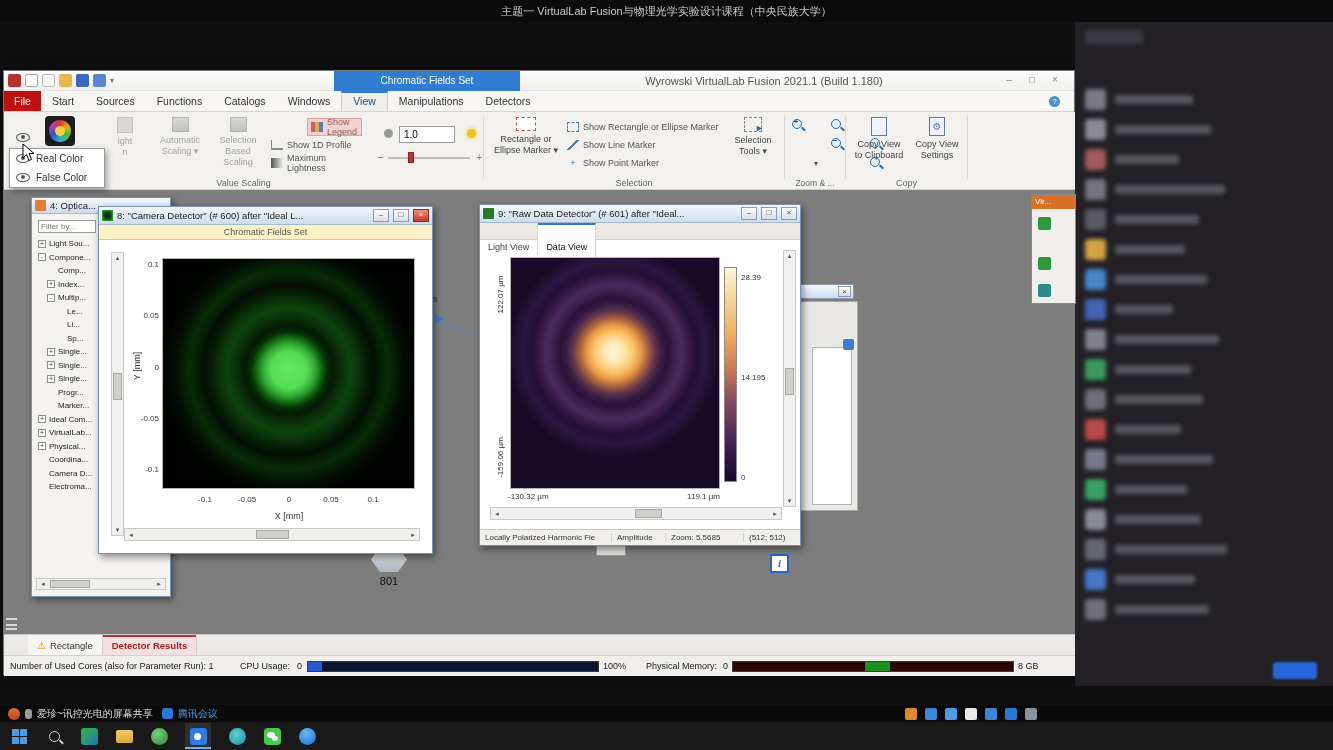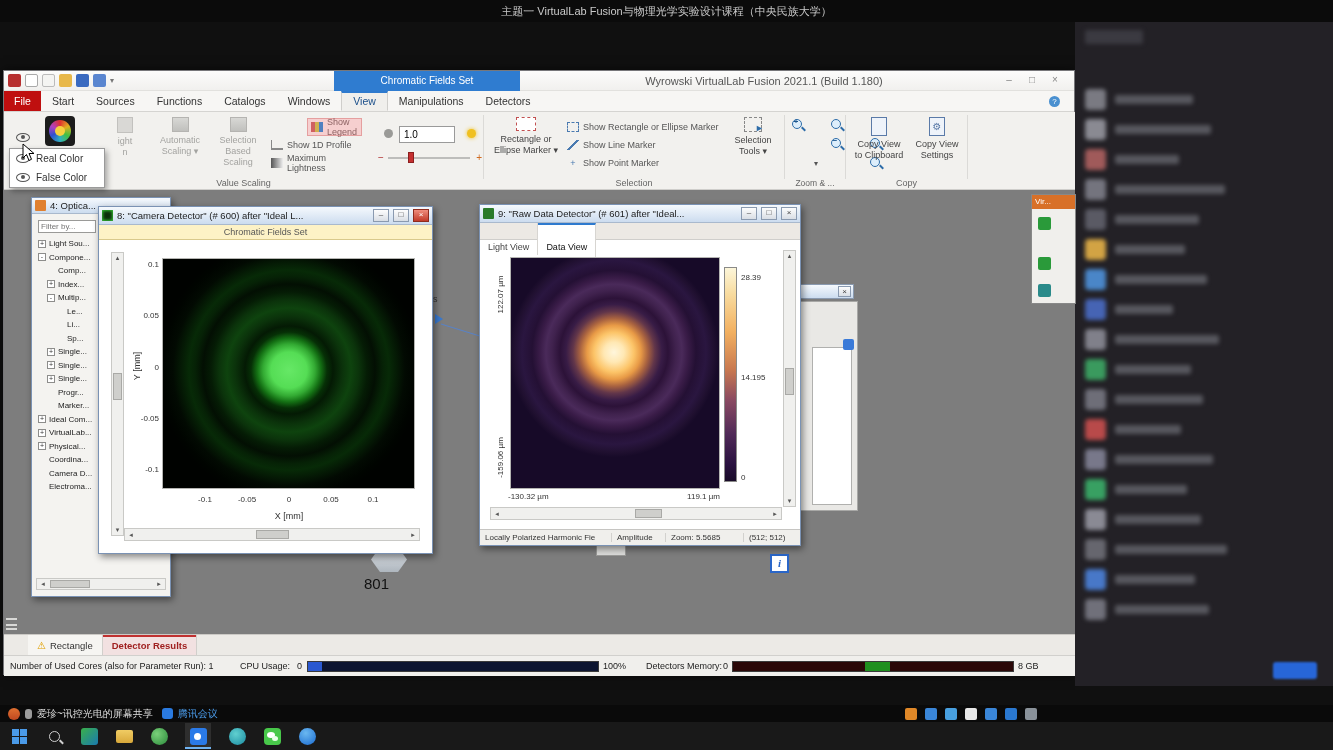--- a/index.html
+++ b/index.html
@@ -288,21 +288,21 @@
     <div class="a glabel" style="left:842px;width:121px">Copy</div>
   </div>
 
   <div class="a workspace">
 
     <span class="a" style="left:424px;top:104px;font-size:9px;color:#333;z-index:0">ns</span>
     <span class="a" style="left:431px;top:124px;width:0;height:0;border-left:8px solid #3a7ad0;border-top:5px solid transparent;border-bottom:5px solid transparent;z-index:0"></span>
     <div class="a" style="left:436px;top:140px;width:44px;height:1px;background:#5a82c4;transform:rotate(17deg);z-index:0"></div>
     <div class="a" style="left:592px;top:353px;width:30px;height:13px;background:#dcdcda;border:1px solid #9a9a98;z-index:0"></div>
     <div class="a hex" style="left:367px;top:357px;z-index:0"></div>
-    <div class="a" style="left:360px;top:385px;width:50px;text-align:left;font-size:15px;color:#111;z-index:0">801</div>
+    <div class="a" style="left:360px;top:385px;width:50px;text-align:center;font-size:11px;color:#111;z-index:0">801</div>
     <div class="a infobtn" style="left:766px;top:364px;z-index:0">i</div>
     <div class="a" style="left:2px;top:428px;width:11px;height:8px;border-top:2px solid #d8d8d6;border-bottom:2px solid #d8d8d6;z-index:0"></div>
     <div class="a" style="left:2px;top:438px;width:11px;height:8px;border-top:2px solid #d8d8d6;border-bottom:2px solid #d8d8d6;z-index:0"></div>
 
     <div class="a" style="left:788px;top:94px;width:62px;height:15px;background:linear-gradient(#f5f9fd,#ccdcef);border:1px solid #8a9ab0;z-index:1;display:flex;justify-content:flex-end;align-items:center;padding:0 2px">
       <span class="win-btn" style="width:13px;height:11px">×</span>
     </div>
     <div class="a" style="left:790px;top:111px;width:64px;height:210px;background:#e9e8e5;border:1px solid #a8a8a6;z-index:1">
       <div class="a" style="left:17px;top:45px;width:40px;height:158px;background:#fff;border:1px solid #b0b0ae"></div>
       <div class="a" style="left:48px;top:37px;width:11px;height:11px;background:#3a7ad8;border-radius:2px"></div>
@@ -502,21 +502,21 @@
   </div>
 
   <div class="a sbar">
     <span class="t" style="left:6px">Number of Used Cores (also for Parameter Run): 1</span>
     <span class="t" style="left:236px">CPU Usage:</span>
     <span class="t" style="left:293px">0</span>
     <div class="meter" style="left:303px;width:292px;background:#0c1430">
       <div style="width:14px;height:100%;background:#2a58d0"></div>
     </div>
     <span class="t" style="left:599px">100%</span>
-    <span class="t" style="left:642px">Detectors Memory:</span>
+    <span class="t" style="left:642px">Physical Memory:</span>
     <span class="t" style="left:719px">0</span>
     <div class="meter" style="left:728px;width:282px;background:#2a0707">
       <div style="margin-left:47%;width:9%;height:100%;background:#1f8f1f"></div>
     </div>
     <span class="t" style="left:1014px">8 GB</span>
   </div>
 </div>
 
 <div class="a panel">
   <div class="p-head"></div>

